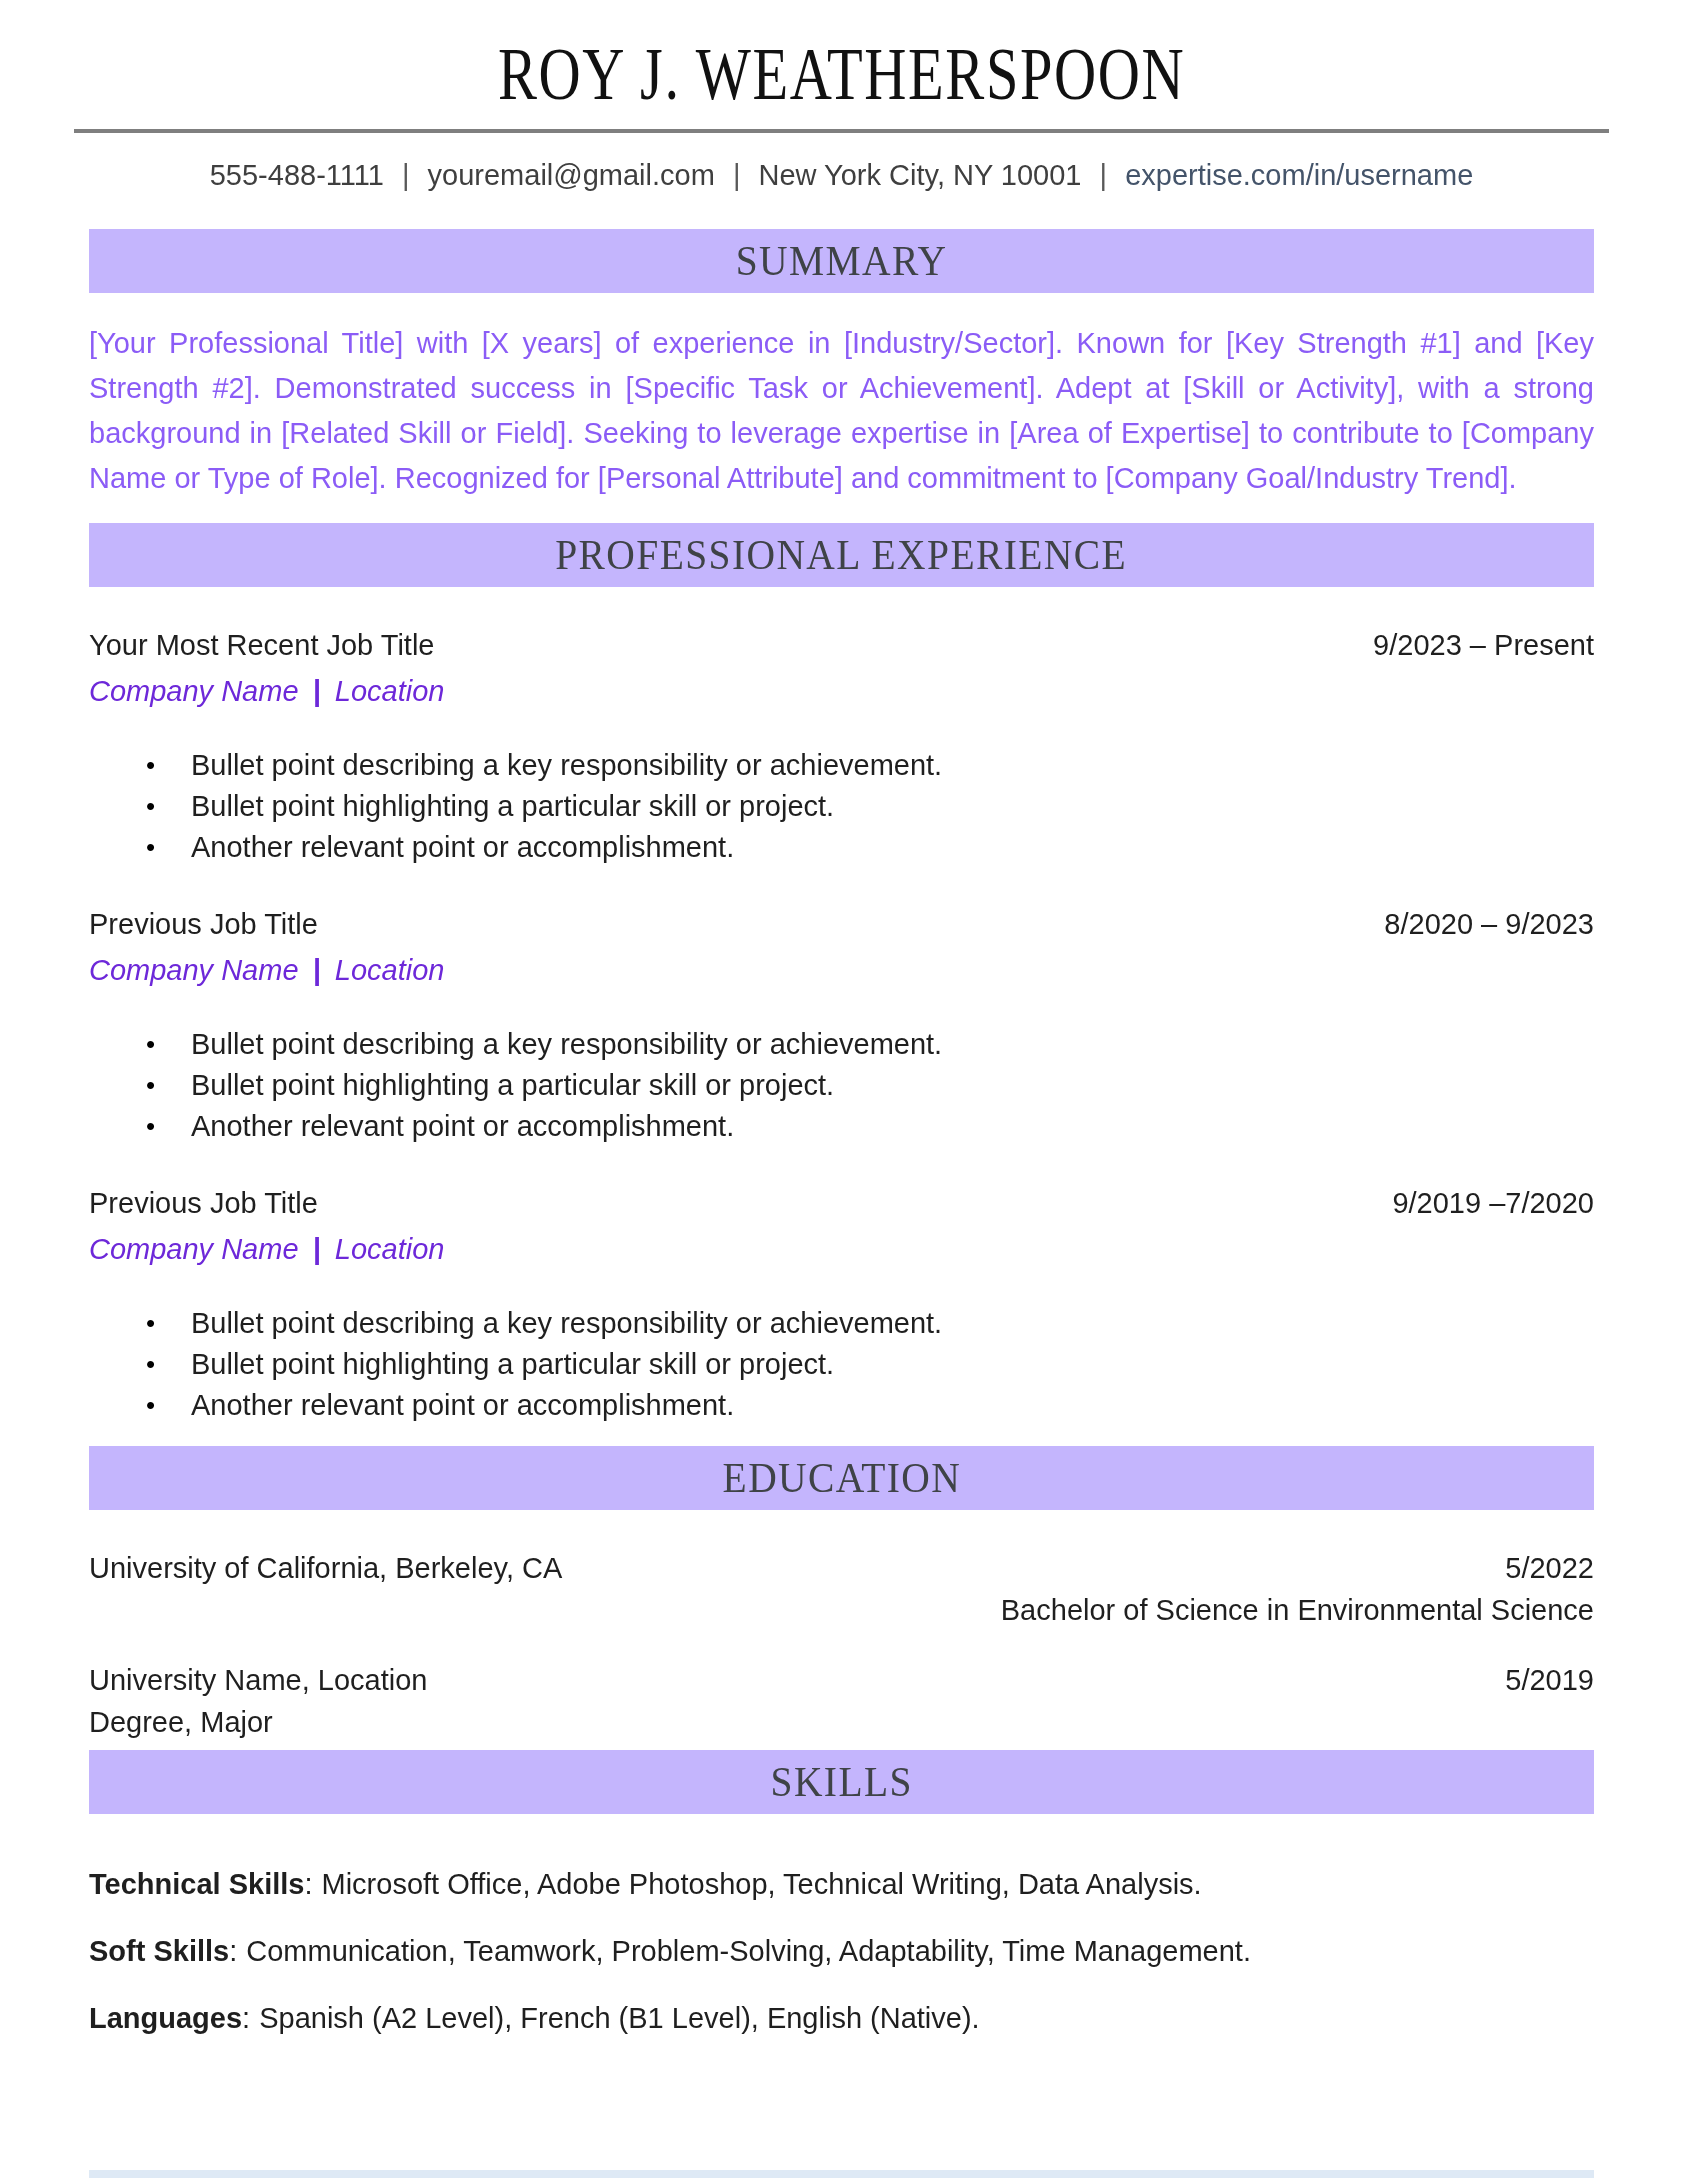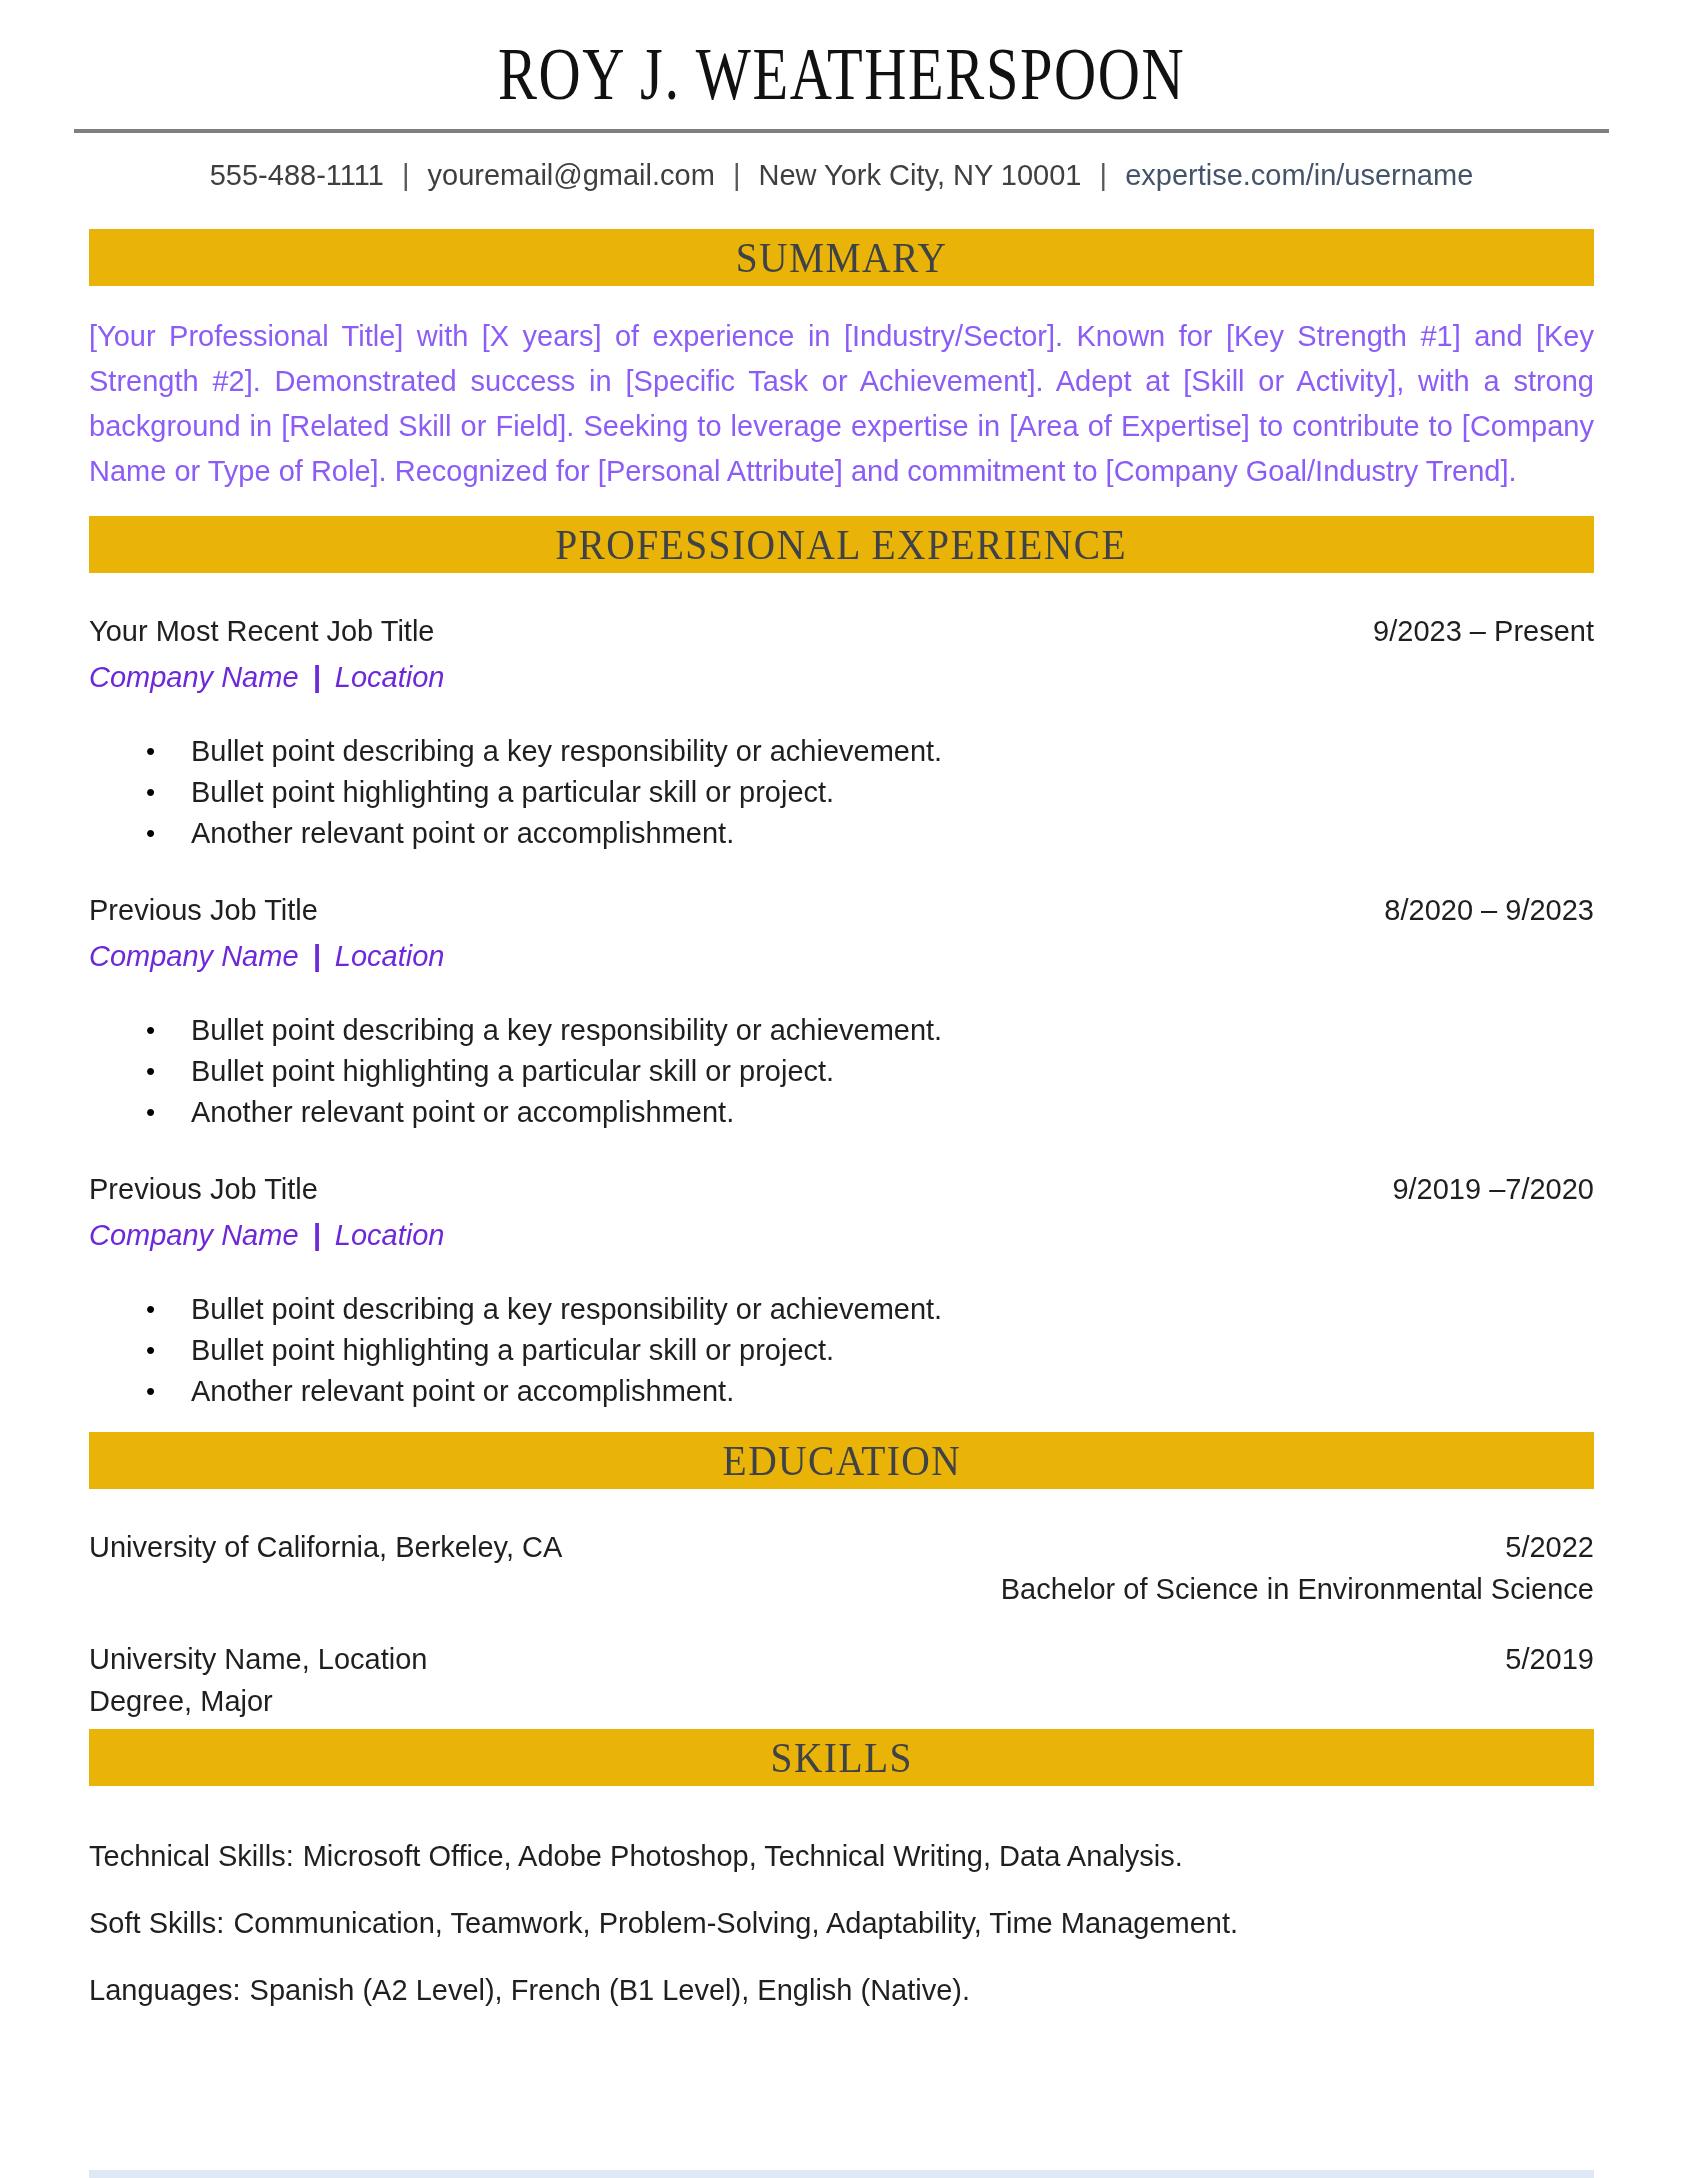--- a/index.html
+++ b/index.html
@@ -45,22 +45,22 @@
     line-height: 36px;
     color: #3f3f3f;
   }
   .contact .sep { color: #595959; padding: 0 10px; }
   .contact .link { color: #44546a; }
 
   
   .band {
     margin-top: 0;
     width: 1505px;
-    height: 57px;
-    background: #eab308;
+    height: 64px;
+    background: #c4b5fd;
     display: flex;
     align-items: center;
     justify-content: center;
   }
   .band .hd {
     font-family: "Liberation Serif", "DejaVu Serif", serif;
     font-size: 42px;
     color: #3f4347;
     letter-spacing: 1.5px;
     display: inline-block;
@@ -125,21 +125,21 @@
     justify-content: space-between;
     align-items: baseline;
     font-size: 29px;
     line-height: 40px;
   }
   .edu-degree { margin-top: 2px; font-size: 29px; line-height: 40px; }
 
   
   .skill-line { font-size: 29px; line-height: 40px; margin-top: 27px; }
   .skill-line.first { margin-top: 50px; }
-  .skill-line .lbl { font-weight: 400; }
+  .skill-line .lbl { font-weight: 700; }
   .skill-line .txt { margin-left: 9px; }
 
   
   .bottom-band {
     position: absolute;
     left: 89px;
     bottom: 0;
     width: 1505px;
     height: 8px;
     background: #dee9f5;

